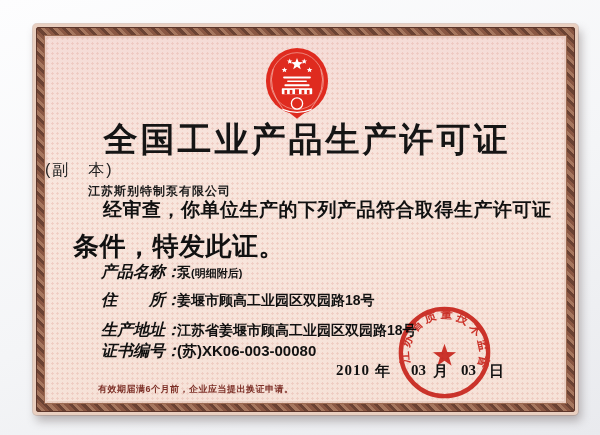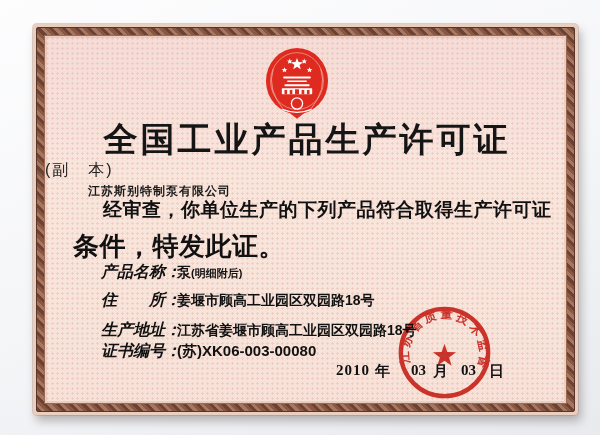--- a/index.html
+++ b/index.html
@@ -126,20 +126,21 @@
       <div class="field" style="top:254px">
         <span class="flabel">住　　所：</span><span class="fvalue">姜堰市顾高工业园区双园路18号</span>
       </div>
       <div class="field" style="top:284px">
         <span class="flabel">生产地址：</span><span class="fvalue">江苏省姜堰市顾高工业园区双园路18号</span>
       </div>
       <div class="field" style="top:305px">
         <span class="flabel">证书编号：</span><span class="fvalue big">(苏)XK06-003-00080</span>
       </div>
 
+      <div class="footnote">有效期届满6个月前，企业应当提出换证申请。</div>
 
       <div class="issue-date">
         <span class="d-year">2010</span>
         <span class="d-year-u">年</span>
         <span class="d-month">03</span>
         <span class="d-month-u">月</span>
         <span class="d-day">03</span>
         <span class="d-day-u">日</span>
       </div>
 

